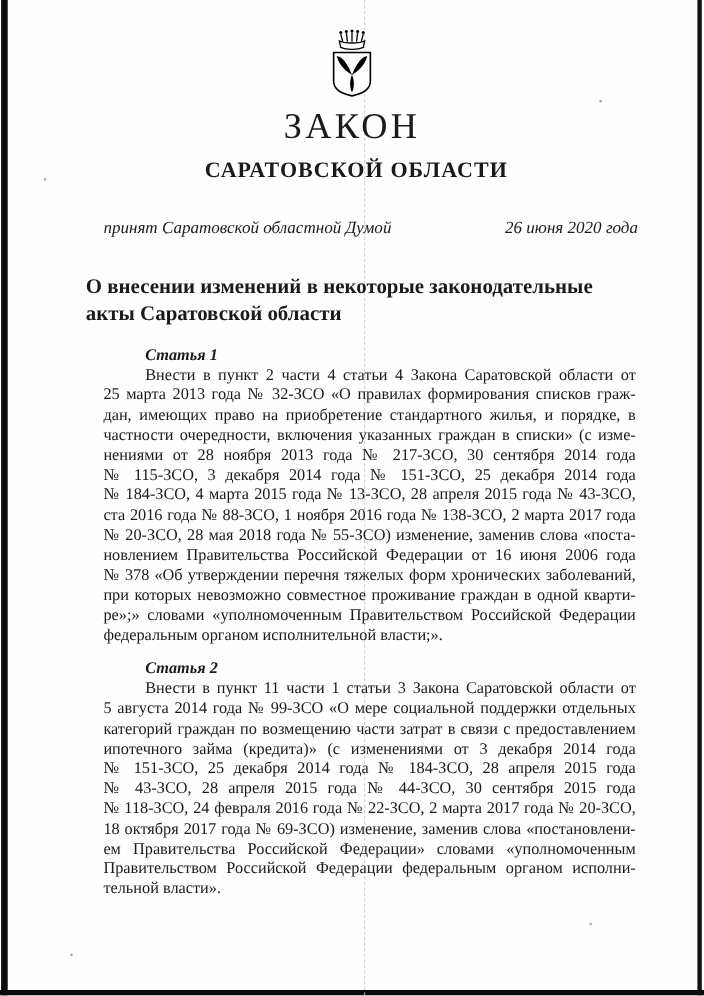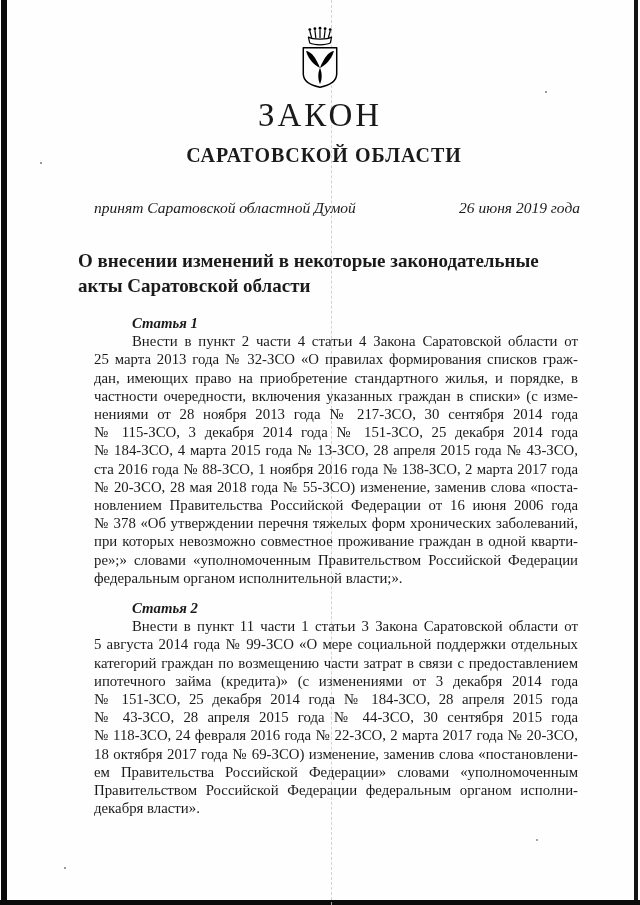--- a/index.html
+++ b/index.html
@@ -88,21 +88,21 @@
       <path d="M43 27.5 C41.2 34 37 40.5 29 45.3 C28.5 45.6 28.2 45.8 28 46 C29 42.5 33 34.5 36.5 31 C38.7 28.9 41 27.8 43 27.5 Z"></path>
       <path d="M28 45.5 C29.3 48.5 30 52 29.8 55.5 C29.7 58.5 29 61 28 63 C27 61 26.3 58.5 26.2 55.5 C26 52 26.7 48.5 28 45.5 Z"></path>
     </g>
   </svg>
 
   <h1 class="law-type">ЗАКОН</h1>
   <h2 class="region">САРАТОВСКОЙ ОБЛАСТИ</h2>
 
   <div class="adopted-row">
     <span>принят Саратовской областной Думой</span>
-    <span>26 июня 2019 года</span>
+    <span>26 июня 2020 года</span>
   </div>
 
   <div class="doc-title">
     <div>О внесении изменений в некоторые законодательные</div>
     <div>акты Саратовской области</div>
   </div>
 
   <div class="text-block">
 
     <section>
@@ -128,17 +128,17 @@
       <div class="line first">Внести в пункт 11 части 1 статьи 3 Закона Саратовской области от</div>
       <div class="line">5 августа 2014 года № 99-ЗСО «О мере социальной поддержки отдельных</div>
       <div class="line">категорий граждан по возмещению части затрат в связи с предоставлением</div>
       <div class="line">ипотечного займа (кредита)» (с изменениями от 3 декабря 2014 года</div>
       <div class="line">№ 151-ЗСО, 25 декабря 2014 года № 184-ЗСО, 28 апреля 2015 года</div>
       <div class="line">№ 43-ЗСО, 28 апреля 2015 года № 44-ЗСО, 30 сентября 2015 года</div>
       <div class="line">№ 118-ЗСО, 24 февраля 2016 года № 22-ЗСО, 2 марта 2017 года № 20-ЗСО,</div>
       <div class="line">18 октября 2017 года № 69-ЗСО) изменение, заменив слова «постановлени-</div>
       <div class="line">ем Правительства Российской Федерации» словами «уполномоченным</div>
       <div class="line">Правительством Российской Федерации федеральным органом исполни-</div>
-      <div class="line last">декабря власти».</div>
+      <div class="line last">тельной власти».</div>
     </section>
 
   </div>
 </div>
 
 </body></html>

